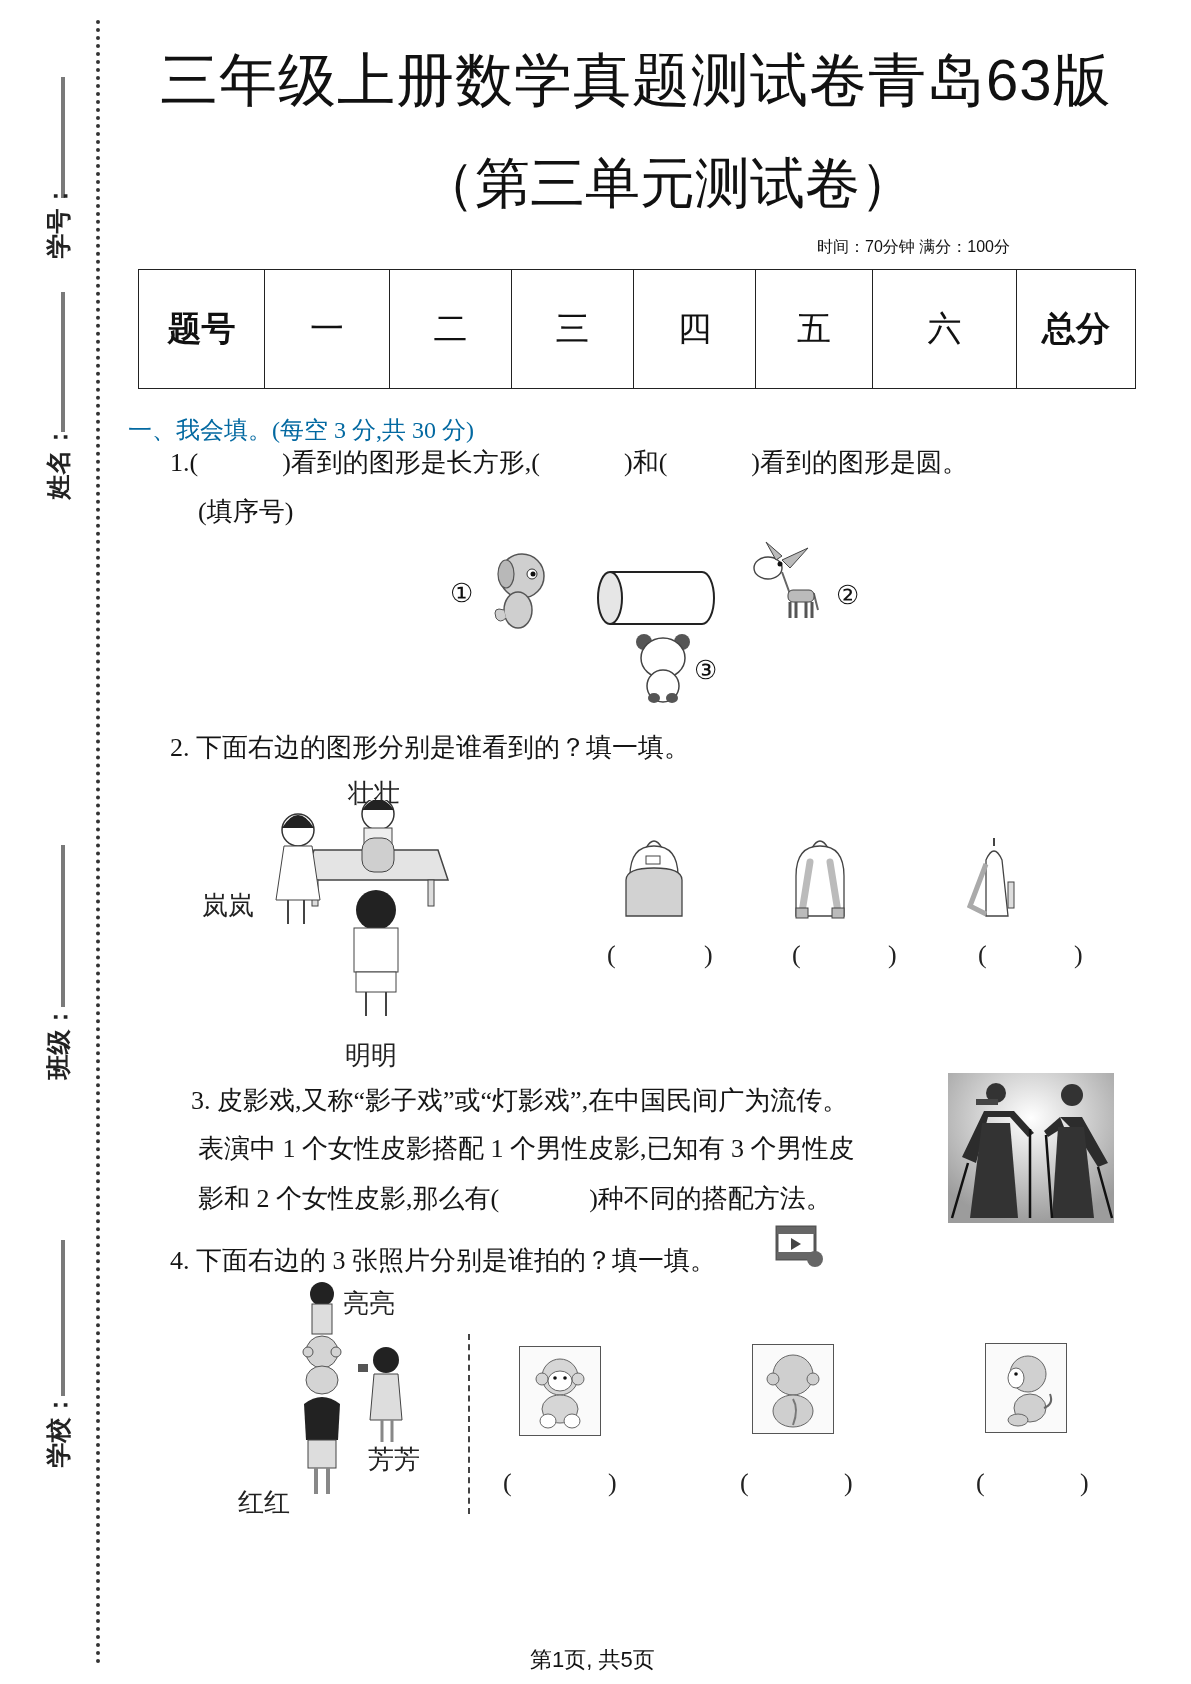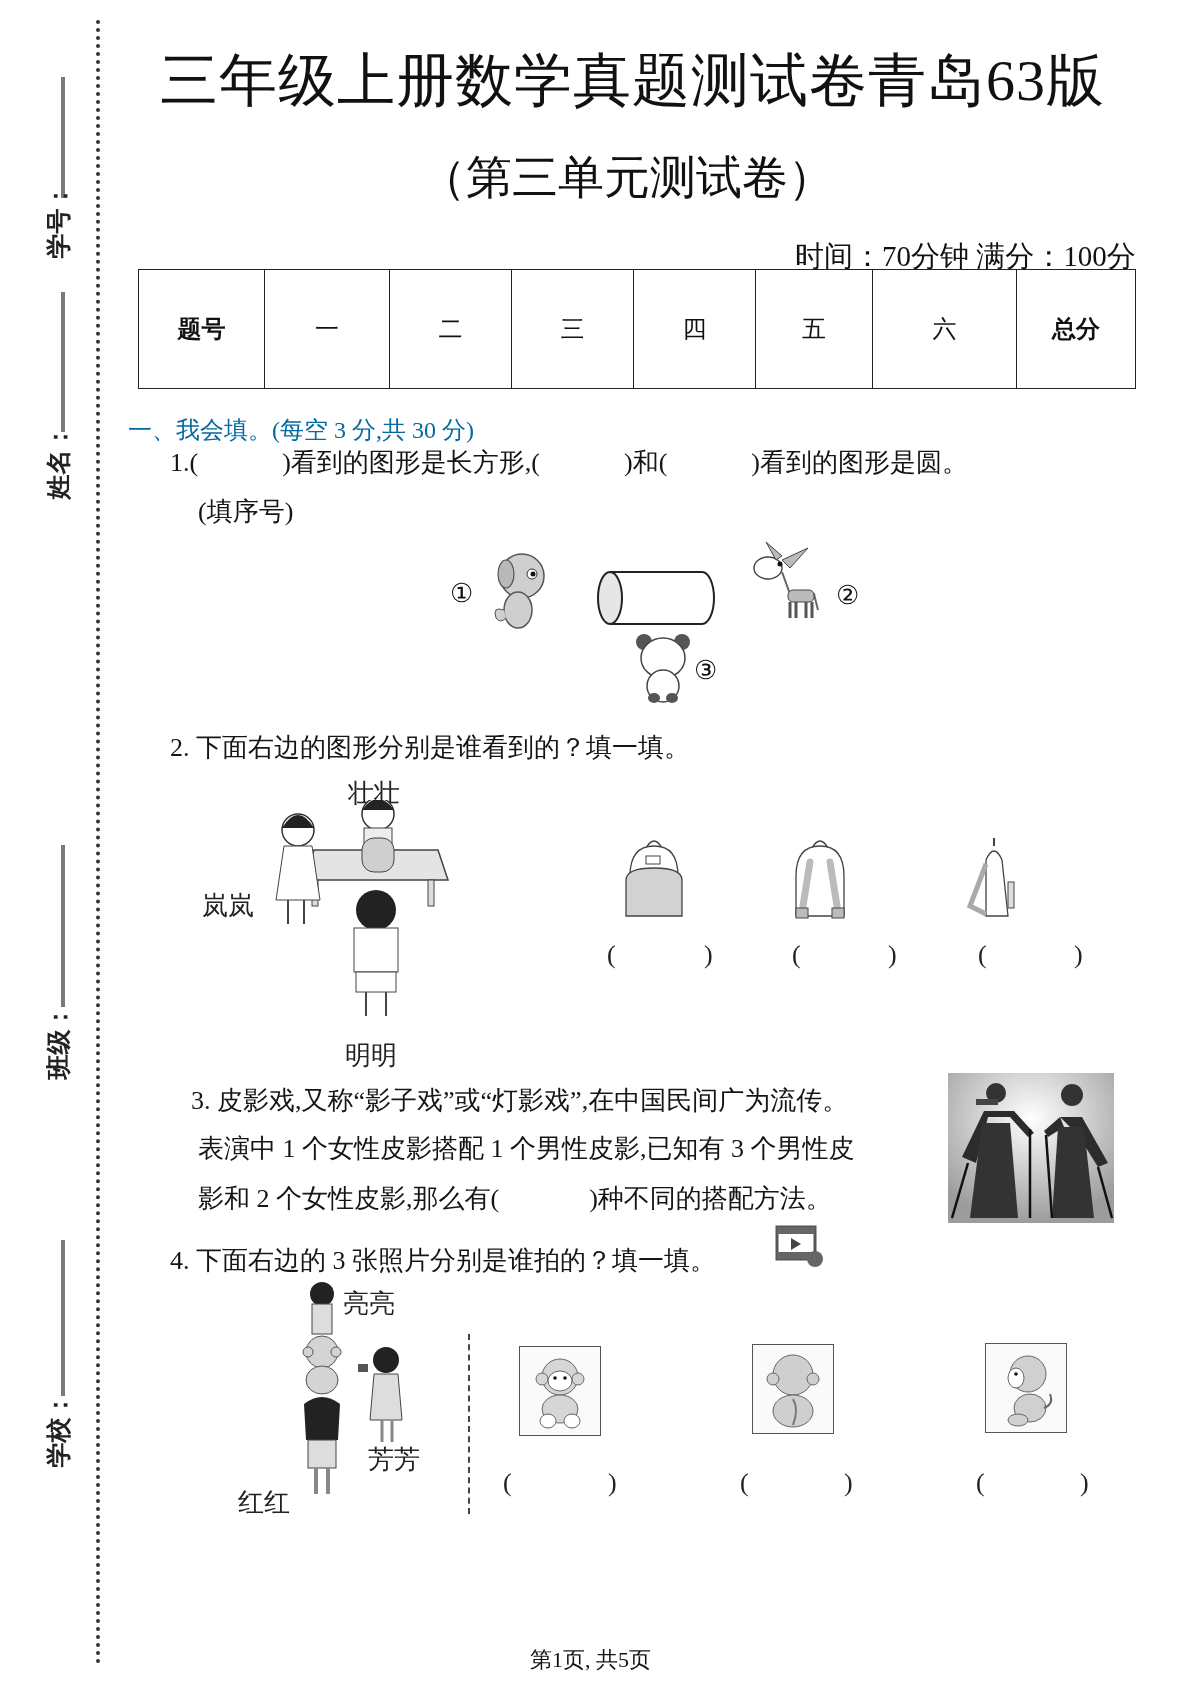--- a/index.html
+++ b/index.html
@@ -1,35 +1,35 @@
 <!DOCTYPE html>
 <html><head>
   <meta charset="utf-8">
   <style>
     html, body { margin: 0; padding: 0; background: #ffffff; }
     body { width: 1191px; height: 1684px; position: relative; overflow: hidden;
            font-family: "DejaVu Serif", "Liberation Serif", serif; color: #111; }
     .abs { position: absolute; }
-    .sans { font-family: Liberation Serif, serif; }
+    .sans { font-family: Liberation Sans, sans-serif; }
     .serif { font-family: "Liberation Serif", "DejaVu Serif", serif; }
 
     
     .dotted-line { left: 96px; top: 20px; width: 0; height: 1645px; border-left: 4px dotted #333; }
     .margin-rule { width: 4px; background: #7a7a7a; left: 61px; }
     .margin-label { left: 38px; width: 40px; height: 50px; font-size: 25px; font-weight: bold;
                     transform: rotate(-90deg); transform-origin: center; display:flex; align-items:center; justify-content:center;
                     white-space: nowrap; color:#222; }
 
     .title { left: 160px; top: 42px; width: 980px; font-size: 58px; letter-spacing: 1px; text-align: left; white-space: nowrap; }
-    .subtitle { left: 420px; top: 147px; font-size: 46px; white-space: nowrap; }
-    .timeinfo { left: 795px; top: 237px; font-size: 29px; white-space: nowrap; }
+    .subtitle { left: 420px; top: 147px; font-size: 55px; white-space: nowrap; }
+    .timeinfo { left: 817px; top: 237px; font-size: 16px; white-space: nowrap; }
 
     table.score { position: absolute; left: 138px; top: 269px; width: 997px; height: 120px;
                   border-collapse: collapse; table-layout: fixed; }
-    table.score td { border: 1.6px solid #222; text-align: center; font-size: 24px; padding: 0; }
+    table.score td { border: 1.6px solid #222; text-align: center; font-size: 34px; padding: 0; }
     table.score td.h { font-weight: bold; font-family: "DejaVu Sans", sans-serif; }
 
     .section-head { left: 128px; top: 414px; font-size: 24px; color:#0369a1; white-space: nowrap; }
     .q { font-size: 26px; white-space: nowrap; color:#151515; }
     .paren-pair { font-size: 26px; white-space: nowrap; color:#222; }
     .name-label { font-size: 26px; white-space: nowrap; color:#222; }
     .circnum { font-size: 26px; }
     .footer { left: 530px; top: 1645px; font-size: 22px; white-space: nowrap; }
     .dashed-v { border-left: 2px dashed #444; }
     .photo-frame { border: 1.5px solid #555; background: #fafafa; }

